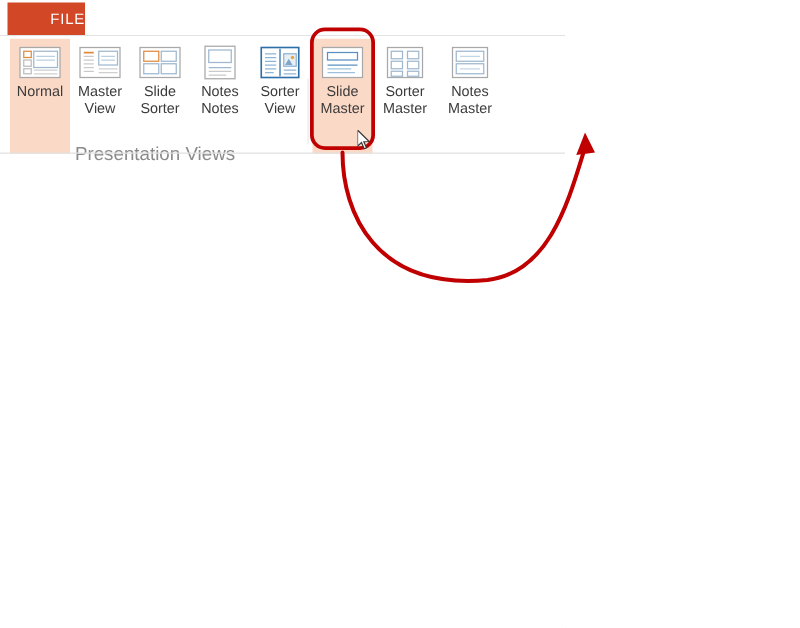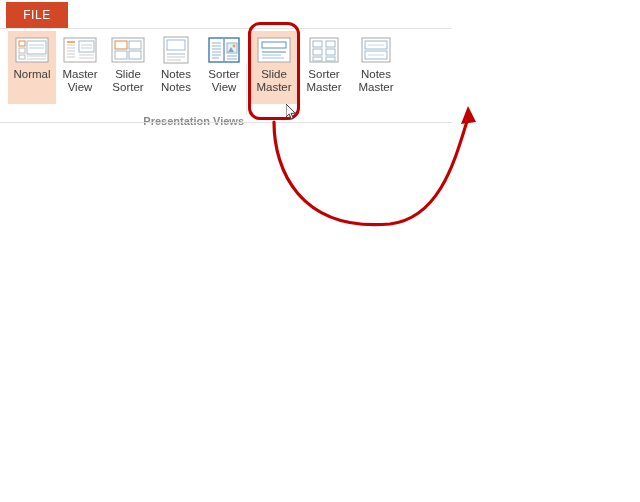--- a/index.html
+++ b/index.html
@@ -11,50 +11,50 @@
     position:relative;
   }
 
   
   #ribbon{position:absolute;left:0;top:0;width:452px;height:140px;background:#ffffff;}
 
   #file-tab{
     position:absolute;left:6px;top:2px;width:62px;height:26px;
     background:#d24726;color:#ffffff;
     font-size:12px;letter-spacing:.6px;
-    display:flex;align-items:center;justify-content:center;
+    display:flex;align-items:center;justify-content:flex-end;
     font-weight:400;
   }
   #tabstrip-line{position:absolute;left:0;top:28px;width:452px;height:1px;background:#e3e3e3;}
 
   #ribbon-body{position:absolute;left:0;top:29px;width:452px;height:92px;background:#fff;}
 
   .group{position:absolute;top:0;height:92px;}
   #grp-presentation{left:4px;width:240px;}
   #grp-master{left:248px;width:160px;}
 
   .btn{
-    position:absolute;top:2px;width:48px;height:73px;
+    position:absolute;top:2px;width:48px;height:92px;
     display:flex;flex-direction:column;align-items:center;
     cursor:default;
   }
   .btn .ico{
     width:34px;height:30px;margin-top:4px;
     display:flex;align-items:center;justify-content:center;
   }
   .btn .lbl{
     margin-top:3px;font-size:11.5px;color:#3b3b3b;line-height:13px;
     text-align:center;width:52px;
   }
   .btn.sel{background:#fbd9c7;}
 
   
   .grp-caption{
-    position:absolute;top:86px;width:100%;text-align:right;
-    font-size:11px;color:#8a8a8a;font-weight:bold;
+    position:absolute;top:86px;width:100%;text-align:center;
+    font-size:15px;color:#8a8a8a;
   }
   #grp-divider{position:absolute;left:246px;top:34px;width:1px;height:52px;background:#eaeaea;}
   #ribbon-bottom{position:absolute;left:0;top:122px;width:452px;height:1px;background:#e1e1e1;}
 
   
   #pane{position:absolute;left:452px;top:0;width:188px;height:502px;background:#ffffff;}
   #pane-edge{position:absolute;left:452px;top:0;width:1px;height:502px;background:#e6e6e6;}
 
   
   #callout{

